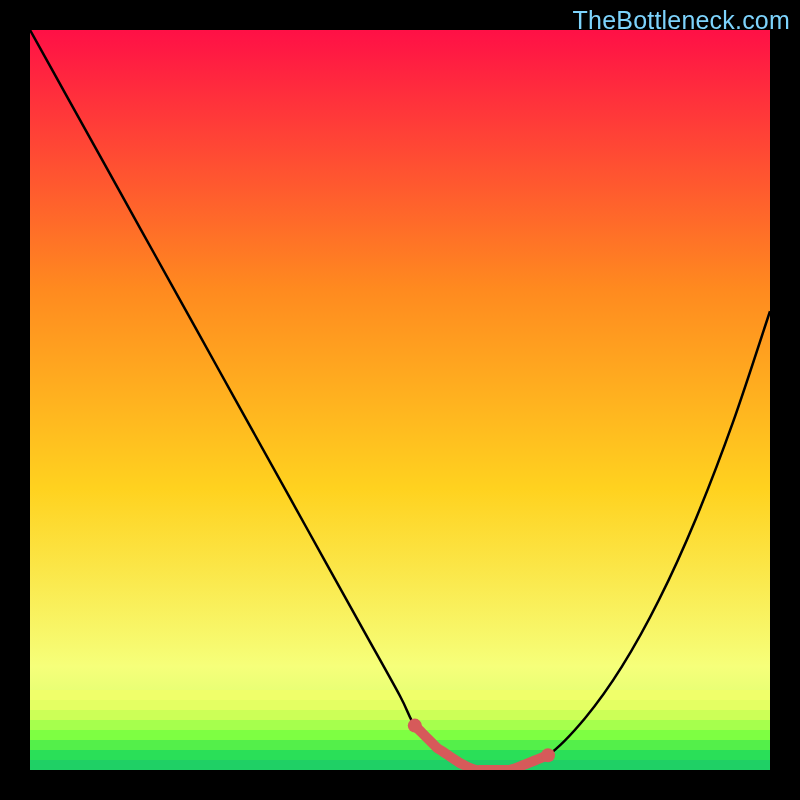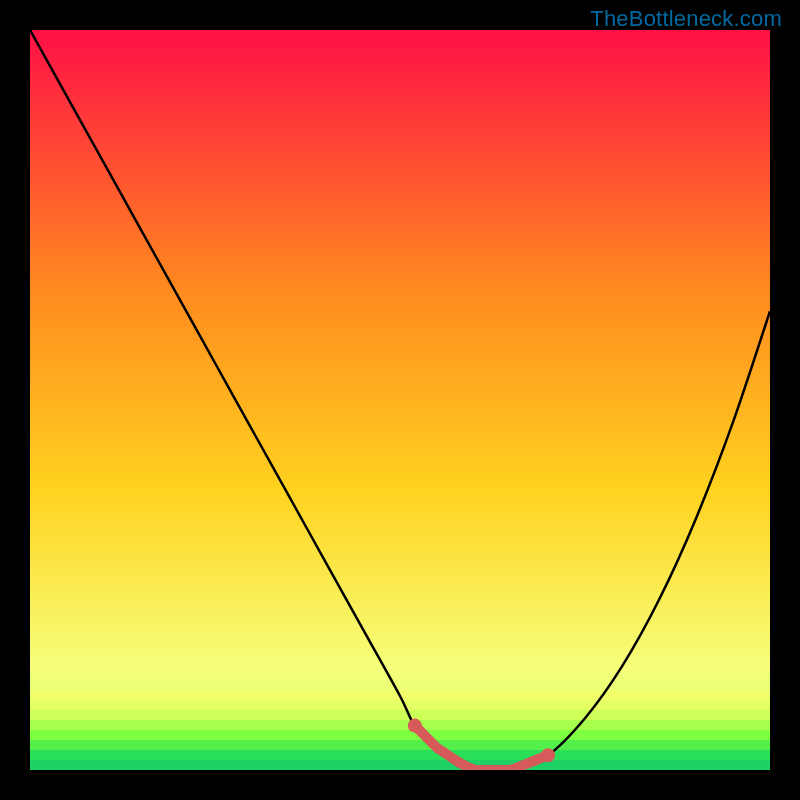--- a/index.html
+++ b/index.html
@@ -12,23 +12,23 @@
     font-family: Arial, Helvetica, sans-serif;
   }
   .stage {
     position: relative;
     width: 800px;
     height: 800px;
   }
   .watermark {
     position: absolute;
     top: 6px;
-    right: 18px;
-    color: #0369a1;
-    font-size: 22px;
+    right: 10px;
+    color: #7dd3fc;
+    font-size: 25px;
     font-weight: 500;
     letter-spacing: 0.2px;
     z-index: 10;
   }
   svg {
     display: block;
   }
 </style>
 </head>
 <body>

